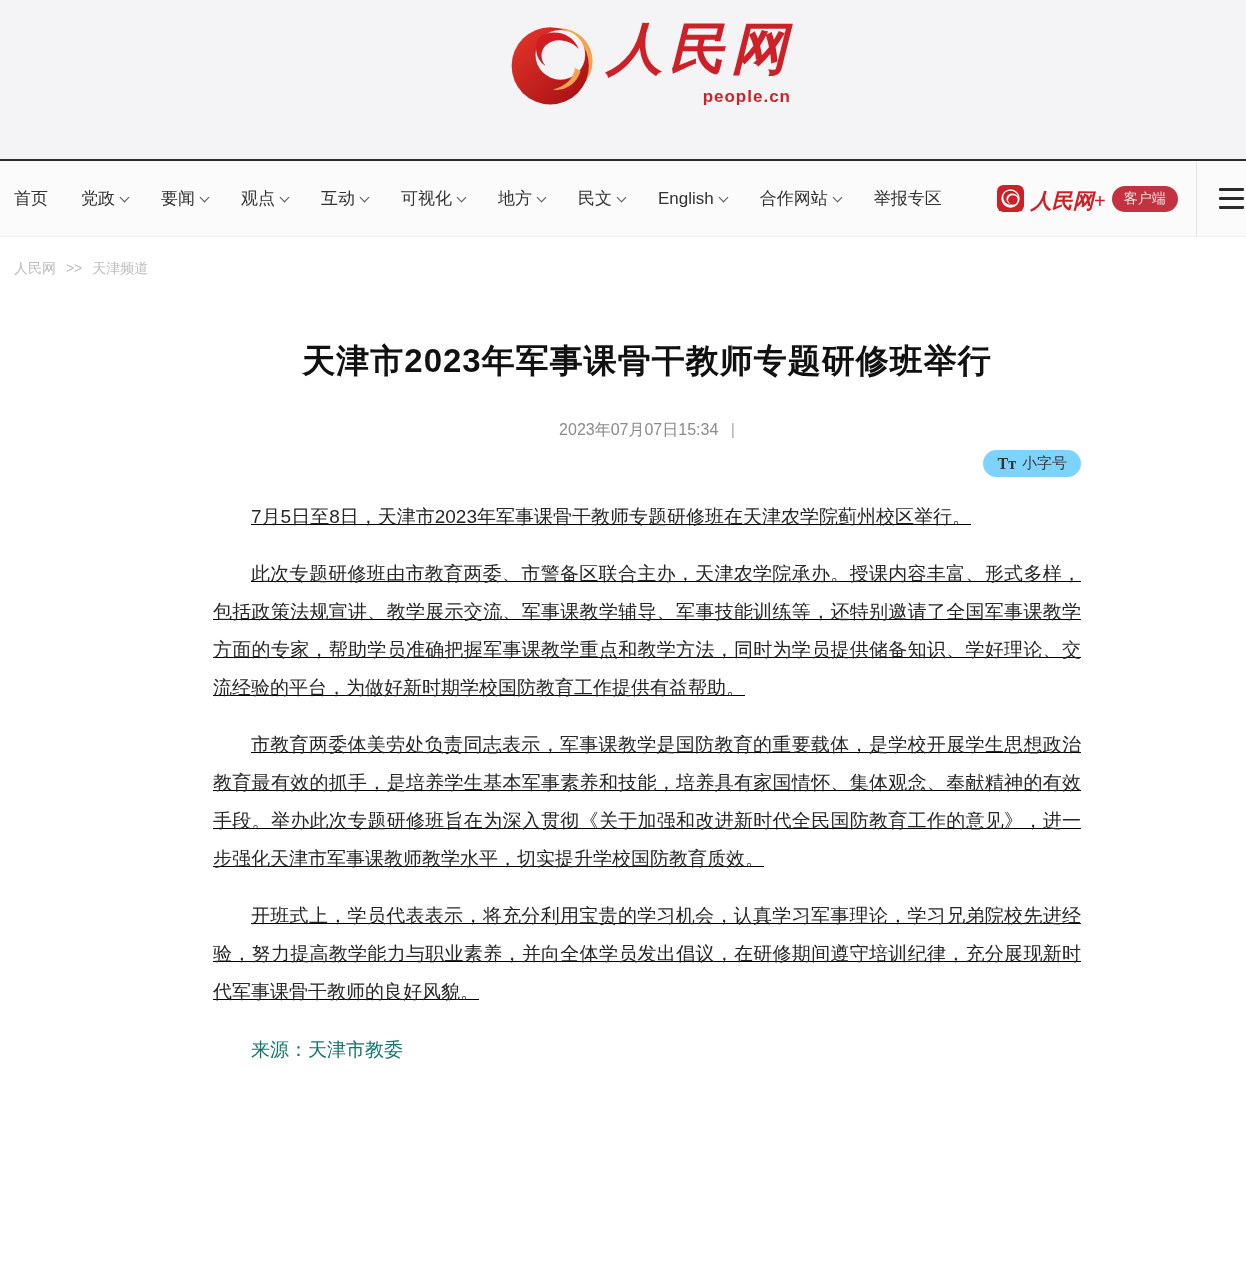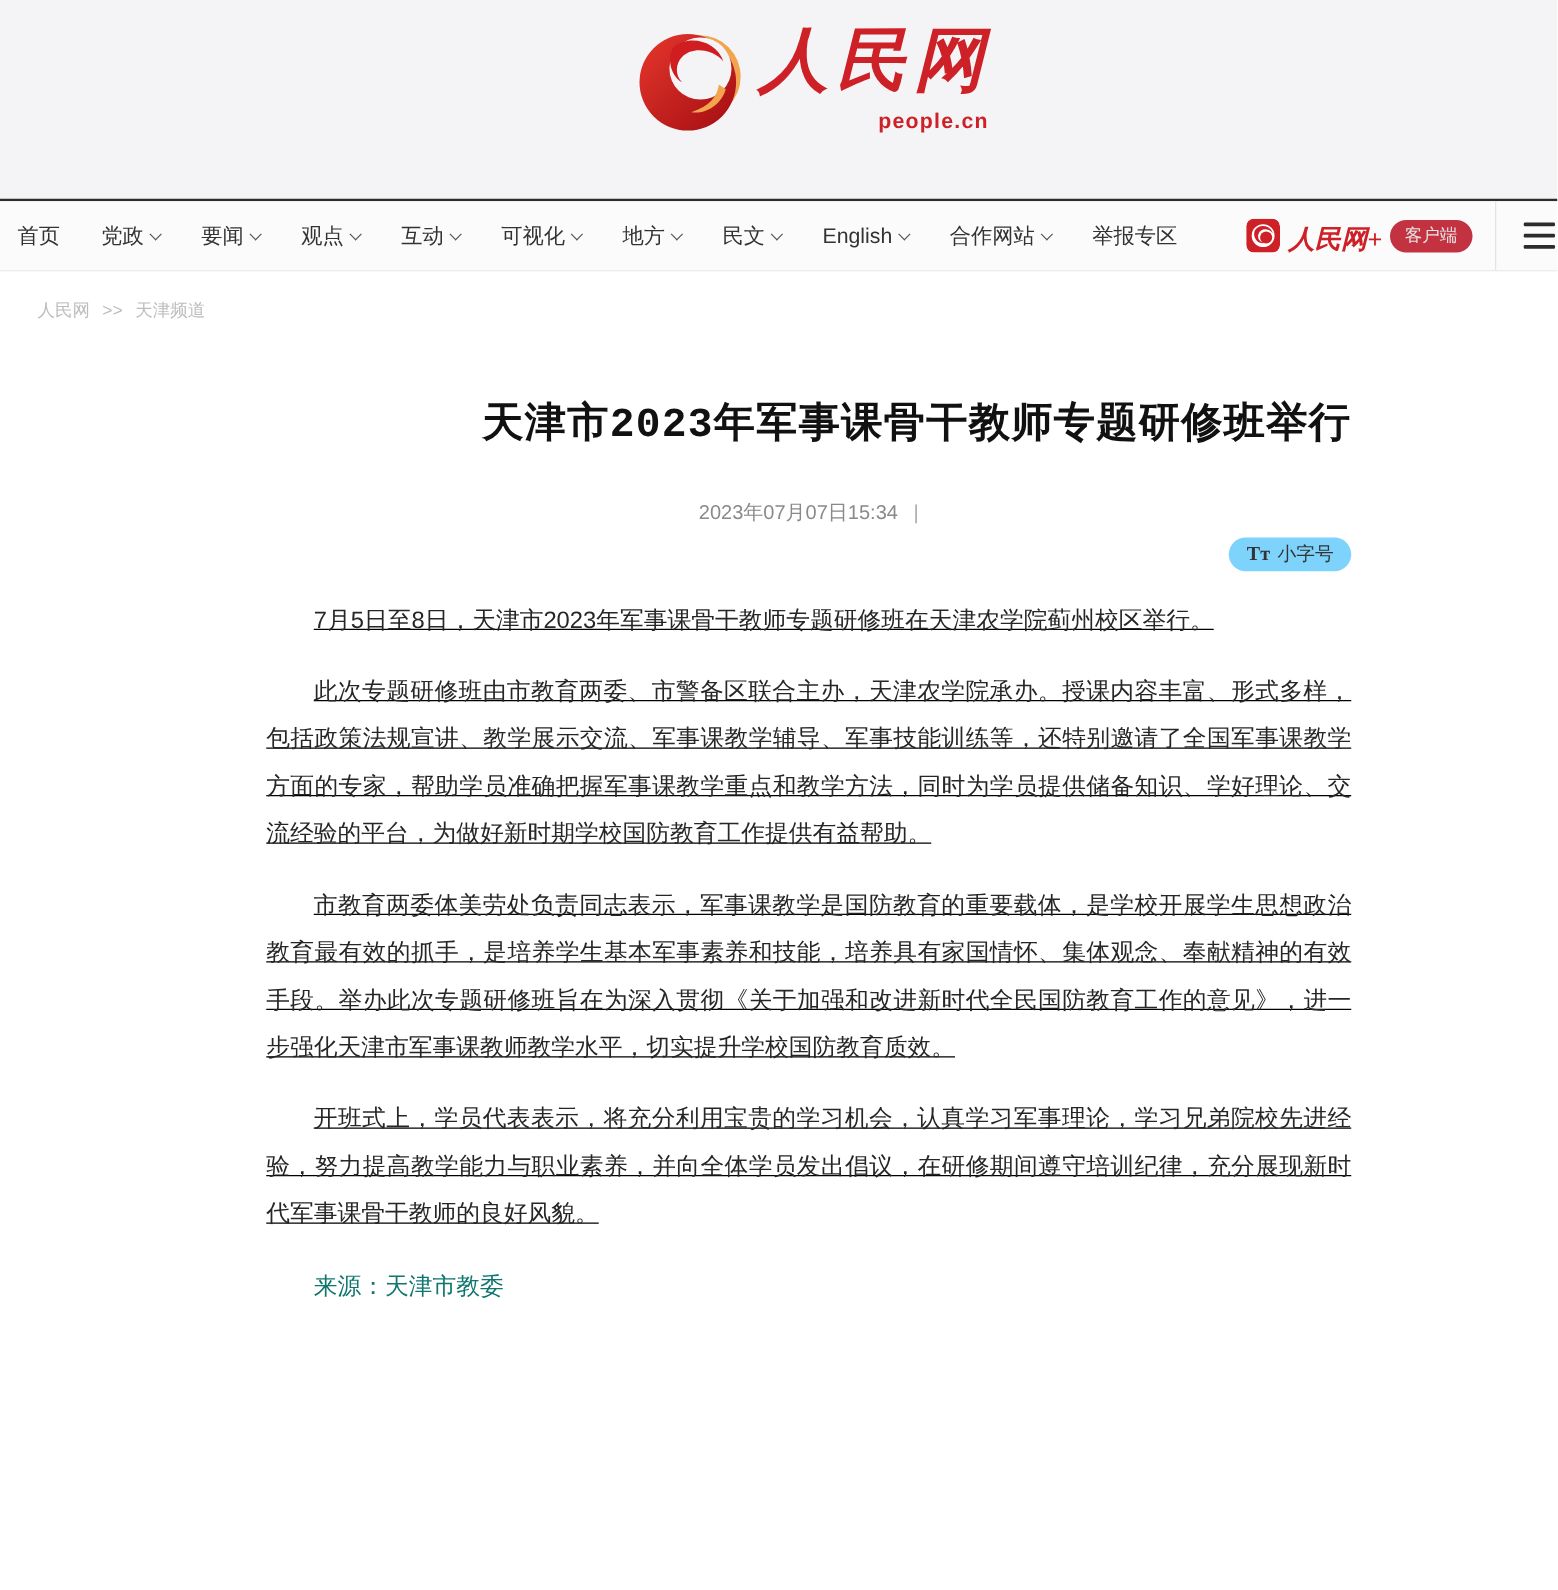--- a/index.html
+++ b/index.html
@@ -11,45 +11,45 @@
     display:flex; align-items:flex-start; justify-content:center; }
   .logo-wrap { display:flex; align-items:flex-start; margin-top:18px; transform:translateX(27px); cursor:pointer; }
   .logo-mark { width:92px; height:92px; }
   .logo-texts { margin-left:8px; display:flex; flex-direction:column; align-items:flex-end; }
   .logo-cn { color:#cd2127; font-size:56px; font-weight:bold; font-style:italic;
     letter-spacing:6px; line-height:62px; font-family:"Liberation Serif","DejaVu Serif",serif; }
   .logo-en { color:#cd2127; font-size:17px; font-weight:bold; letter-spacing:1px; line-height:30px;
     margin-top:2px; margin-right:2px; }
 
   
-  .nav-bar { height:56px; background:#fbfbfc; display:flex; align-items:stretch; border-bottom:1px solid #ececee; }
+  .nav-bar { height:76px; background:#fbfbfc; display:flex; align-items:stretch; border-bottom:1px solid #ececee; }
   .nav-list { display:flex; align-items:center; list-style:none; padding-left:14px; }
   .nav-item { font-size:17px; color:#333; margin-right:33px; white-space:nowrap; cursor:pointer; }
   .chev { display:inline-block; width:7px; height:7px; border-right:1.6px solid #555;
     border-bottom:1.6px solid #555; transform:rotate(45deg); margin-left:6px; vertical-align:3px; }
   .nav-tools { margin-left:auto; display:flex; align-items:stretch; }
   .tool-cell { display:flex; align-items:center; padding:0 22px; border-left:1px solid #e4e4e6; cursor:pointer; }
   .tool-cell.first { border-left:none; padding-right:18px; }
   .app-badge { display:flex; align-items:center; }
   .app-badge-icon { width:27px; height:27px; border-radius:6px; }
   .app-badge-name { color:#cd2127; font-weight:bold; font-style:italic; font-size:21px; margin:4px 6px 0 7px;
     font-family:"Liberation Serif","DejaVu Serif",serif; white-space:nowrap; }
   .app-badge-tag { background:#c23240; color:#e5e5e5; font-size:14px; padding:4px 12px; border-radius:14px; white-space:nowrap; }
   .menu-icon { display:flex; flex-direction:column; justify-content:center; gap:6px; }
   .menu-icon span { display:block; width:25px; height:3px; background:#2b2b2b; border-radius:1px; }
 
   
-  .breadcrumb { padding:23px 0 0 30px; font-size:14px; color:#bcbcbc; }
+  .breadcrumb { padding:23px 0 0 14px; font-size:14px; color:#bcbcbc; }
   .breadcrumb span { cursor:pointer; }
   .breadcrumb .sep { margin:0 6px; cursor:default; }
 
   
   .article { width:868px; margin-left:213px; }
-  .article-title { margin-top:63px; text-align:right; font-size:33px; font-weight:bold;
-    color:#111; letter-spacing:1px; line-height:40px;font-family:Liberation Mono, monospace; }
+  .article-title { margin-top:63px; text-align:center; font-size:33px; font-weight:bold;
+    color:#111; letter-spacing:1px; line-height:40px; }
   .article-date { margin-top:39px; text-align:center; font-size:16px; color:#8a8a8a; }
   .article-date .bar { margin-left:8px; color:#aaa; }
   .font-size-row { display:flex; justify-content:flex-end; margin-top:9px; }
   .font-size-btn { background:#7dd3fc; border:none; border-radius:14px; padding:4px 14px;
     font-size:15px; color:#333; display:flex; align-items:center; cursor:pointer; }
   .font-size-btn .tt { font-family:"Liberation Serif","DejaVu Serif",serif; font-weight:bold;
     font-size:16px; margin-right:6px; letter-spacing:0; }
   .article-body { margin-top:21px;text-decoration:underline; }
   .article-body p { font-size:19px; color:#262626; line-height:38px; text-align:justify;
     text-indent:2em; margin-top:19px; }

